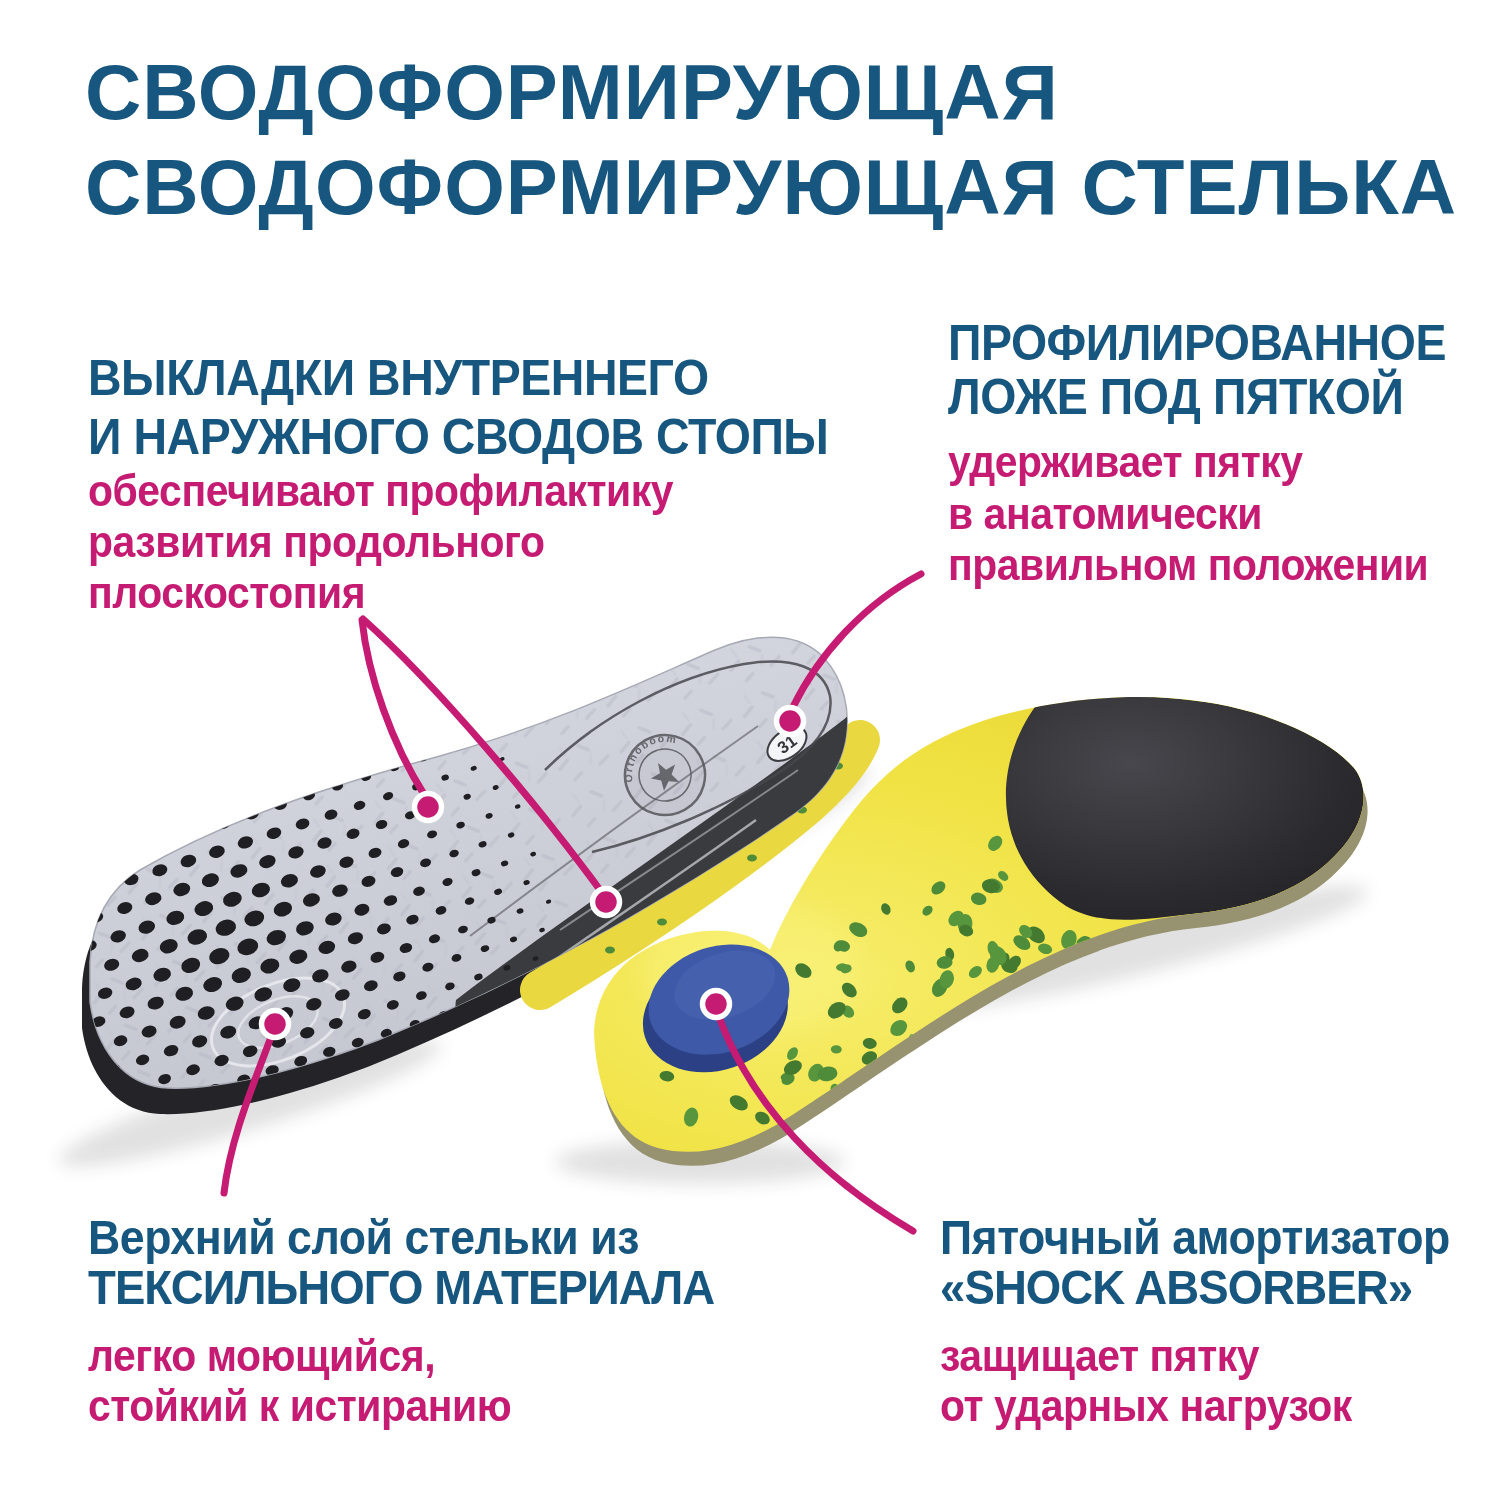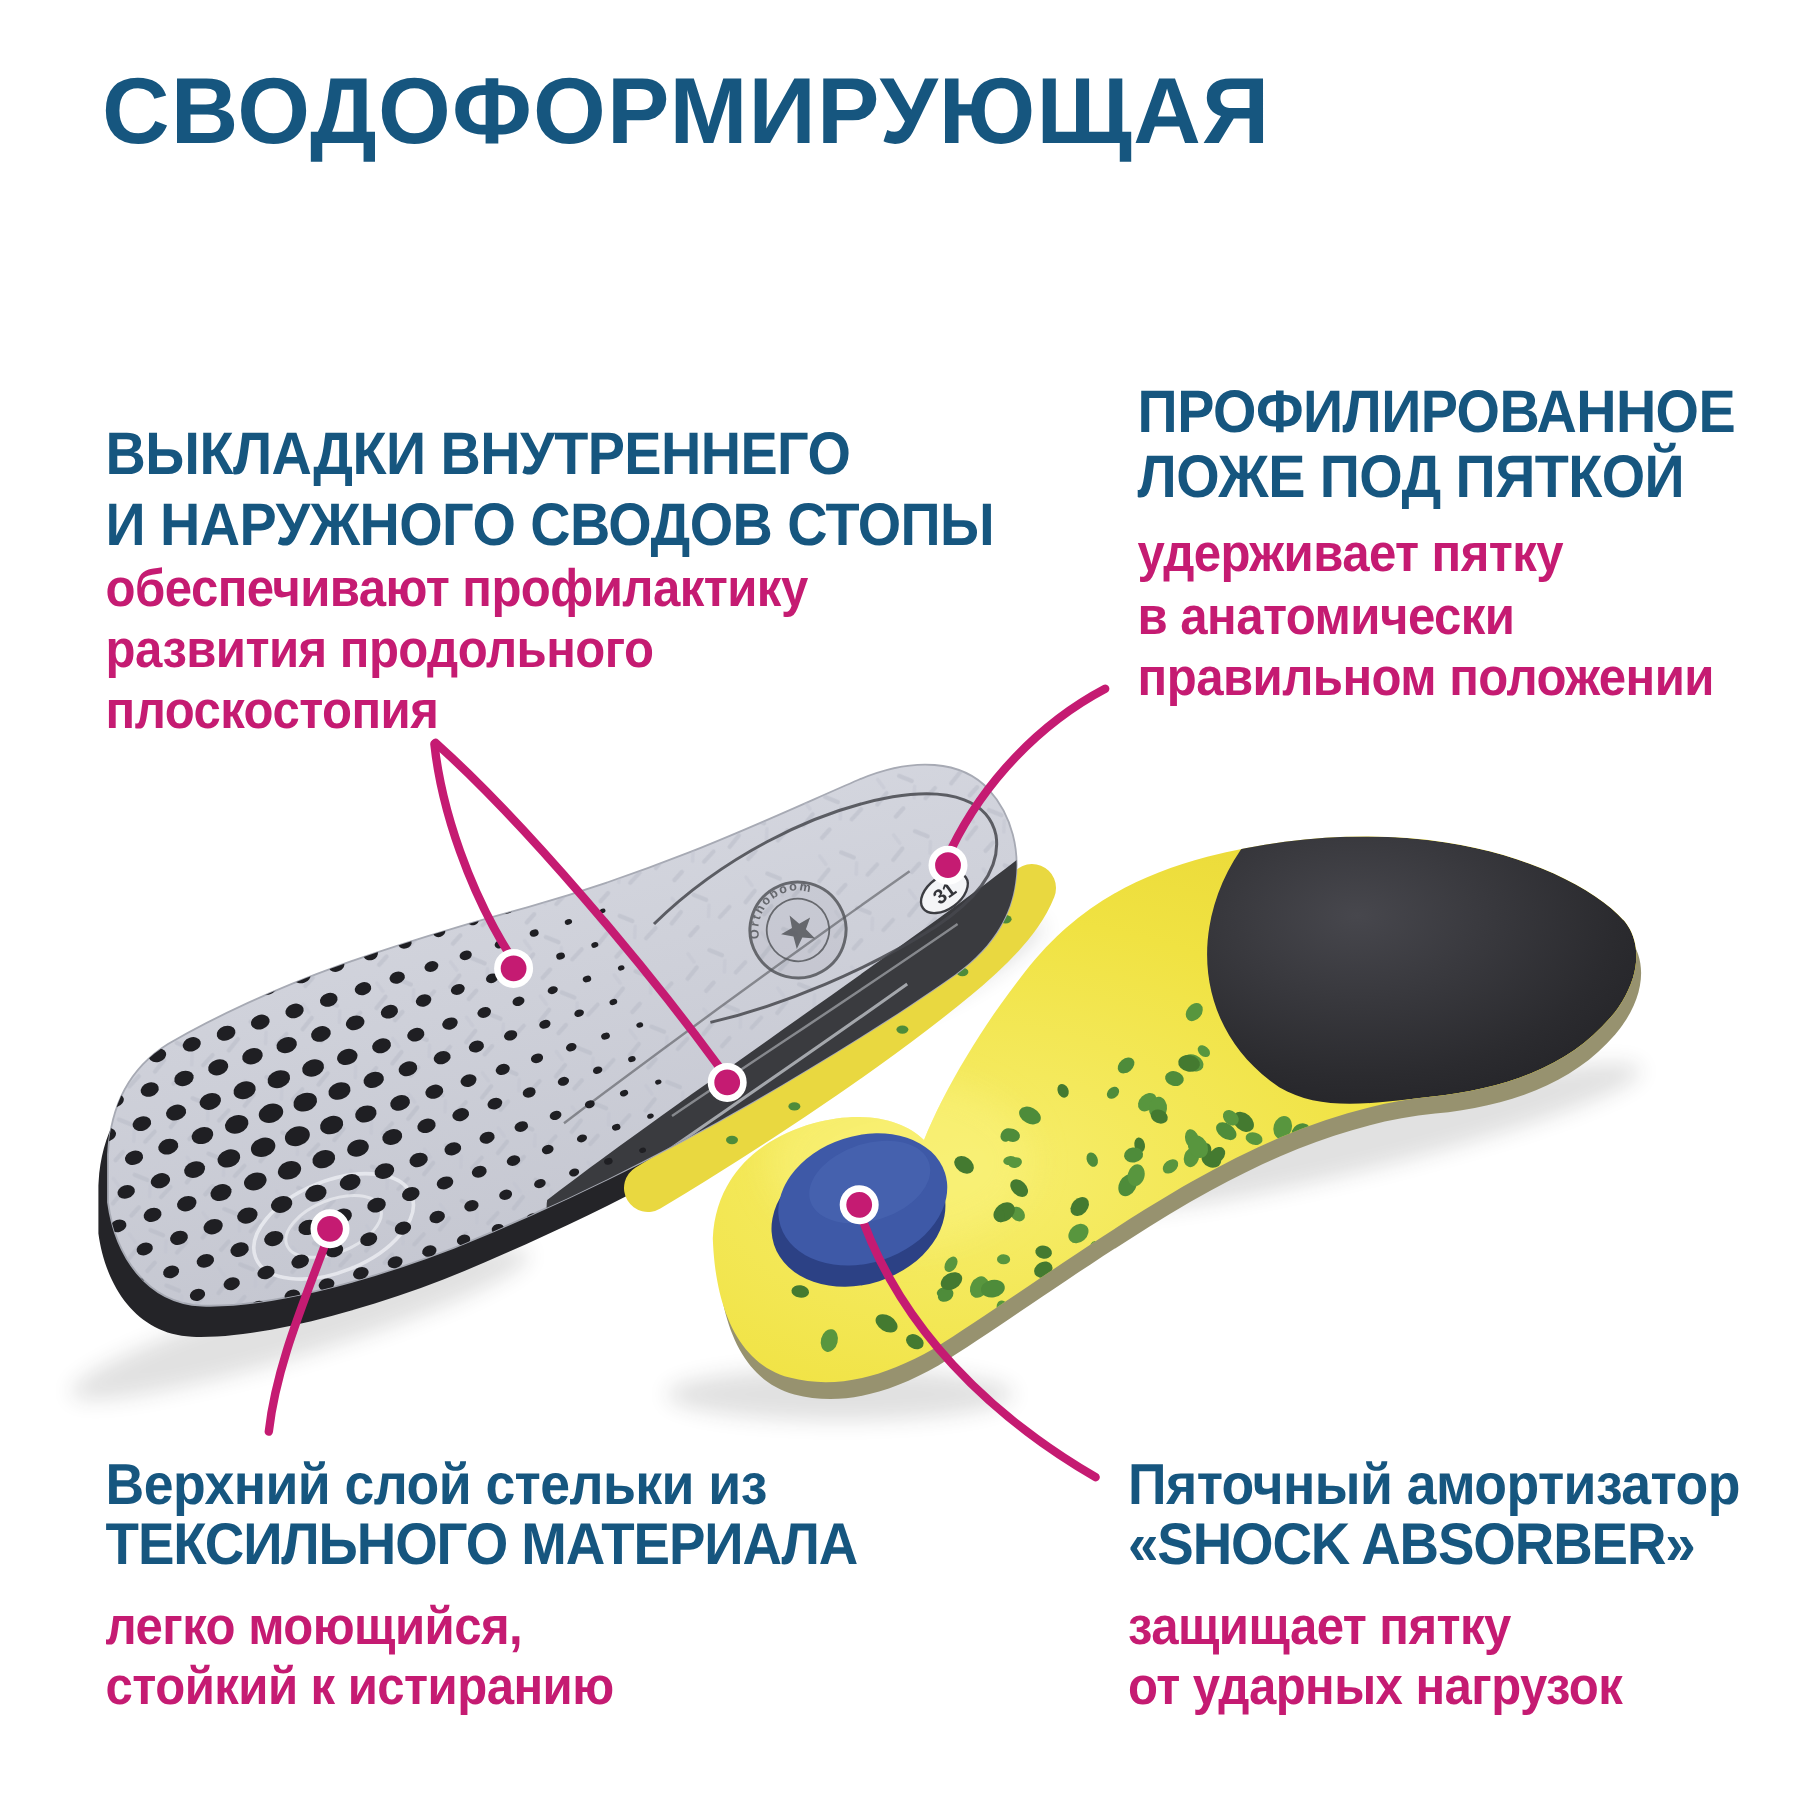--- a/index.html
+++ b/index.html
@@ -388,20 +388,21 @@
     <g fill="var(--accent-pink,#C51B72)" stroke="#ffffff" stroke-width="5.5">
       <circle cx="428" cy="807" r="13.5"></circle>
       <circle cx="606" cy="902" r="13.5"></circle>
       <circle cx="790" cy="721" r="13.5"></circle>
       <circle cx="275" cy="1024" r="13.5"></circle>
       <circle cx="716" cy="1004" r="13.5"></circle>
     </g>
   </svg>
 
   <div class="line blue fs78" style="left:85px;top:53px">СВОДОФОРМИРУЮЩАЯ</div>
+  <div class="line blue fs78" style="left:85px;top:148px">СВОДОФОРМИРУЮЩАЯ СТЕЛЬКА</div>
 
   <div class="line blue fs50" style="left:88px;top:353px">ВЫКЛАДКИ ВНУТРЕННЕГО</div>
   <div class="line blue fs50" style="left:88px;top:412px">И НАРУЖНОГО СВОДОВ СТОПЫ</div>
   <div class="line pink fs44" style="left:88px;top:469px">обеспечивают профилактику</div>
   <div class="line pink fs44" style="left:88px;top:520px">развития продольного</div>
   <div class="line pink fs44" style="left:88px;top:571px">плоскостопия</div>
 
   <div class="line blue fs50" style="left:948px;top:318px">ПРОФИЛИРОВАННОЕ</div>
   <div class="line blue fs50" style="left:948px;top:372px">ЛОЖЕ ПОД ПЯТКОЙ</div>
   <div class="line pink fs44" style="left:948px;top:440px">удерживает пятку</div>

